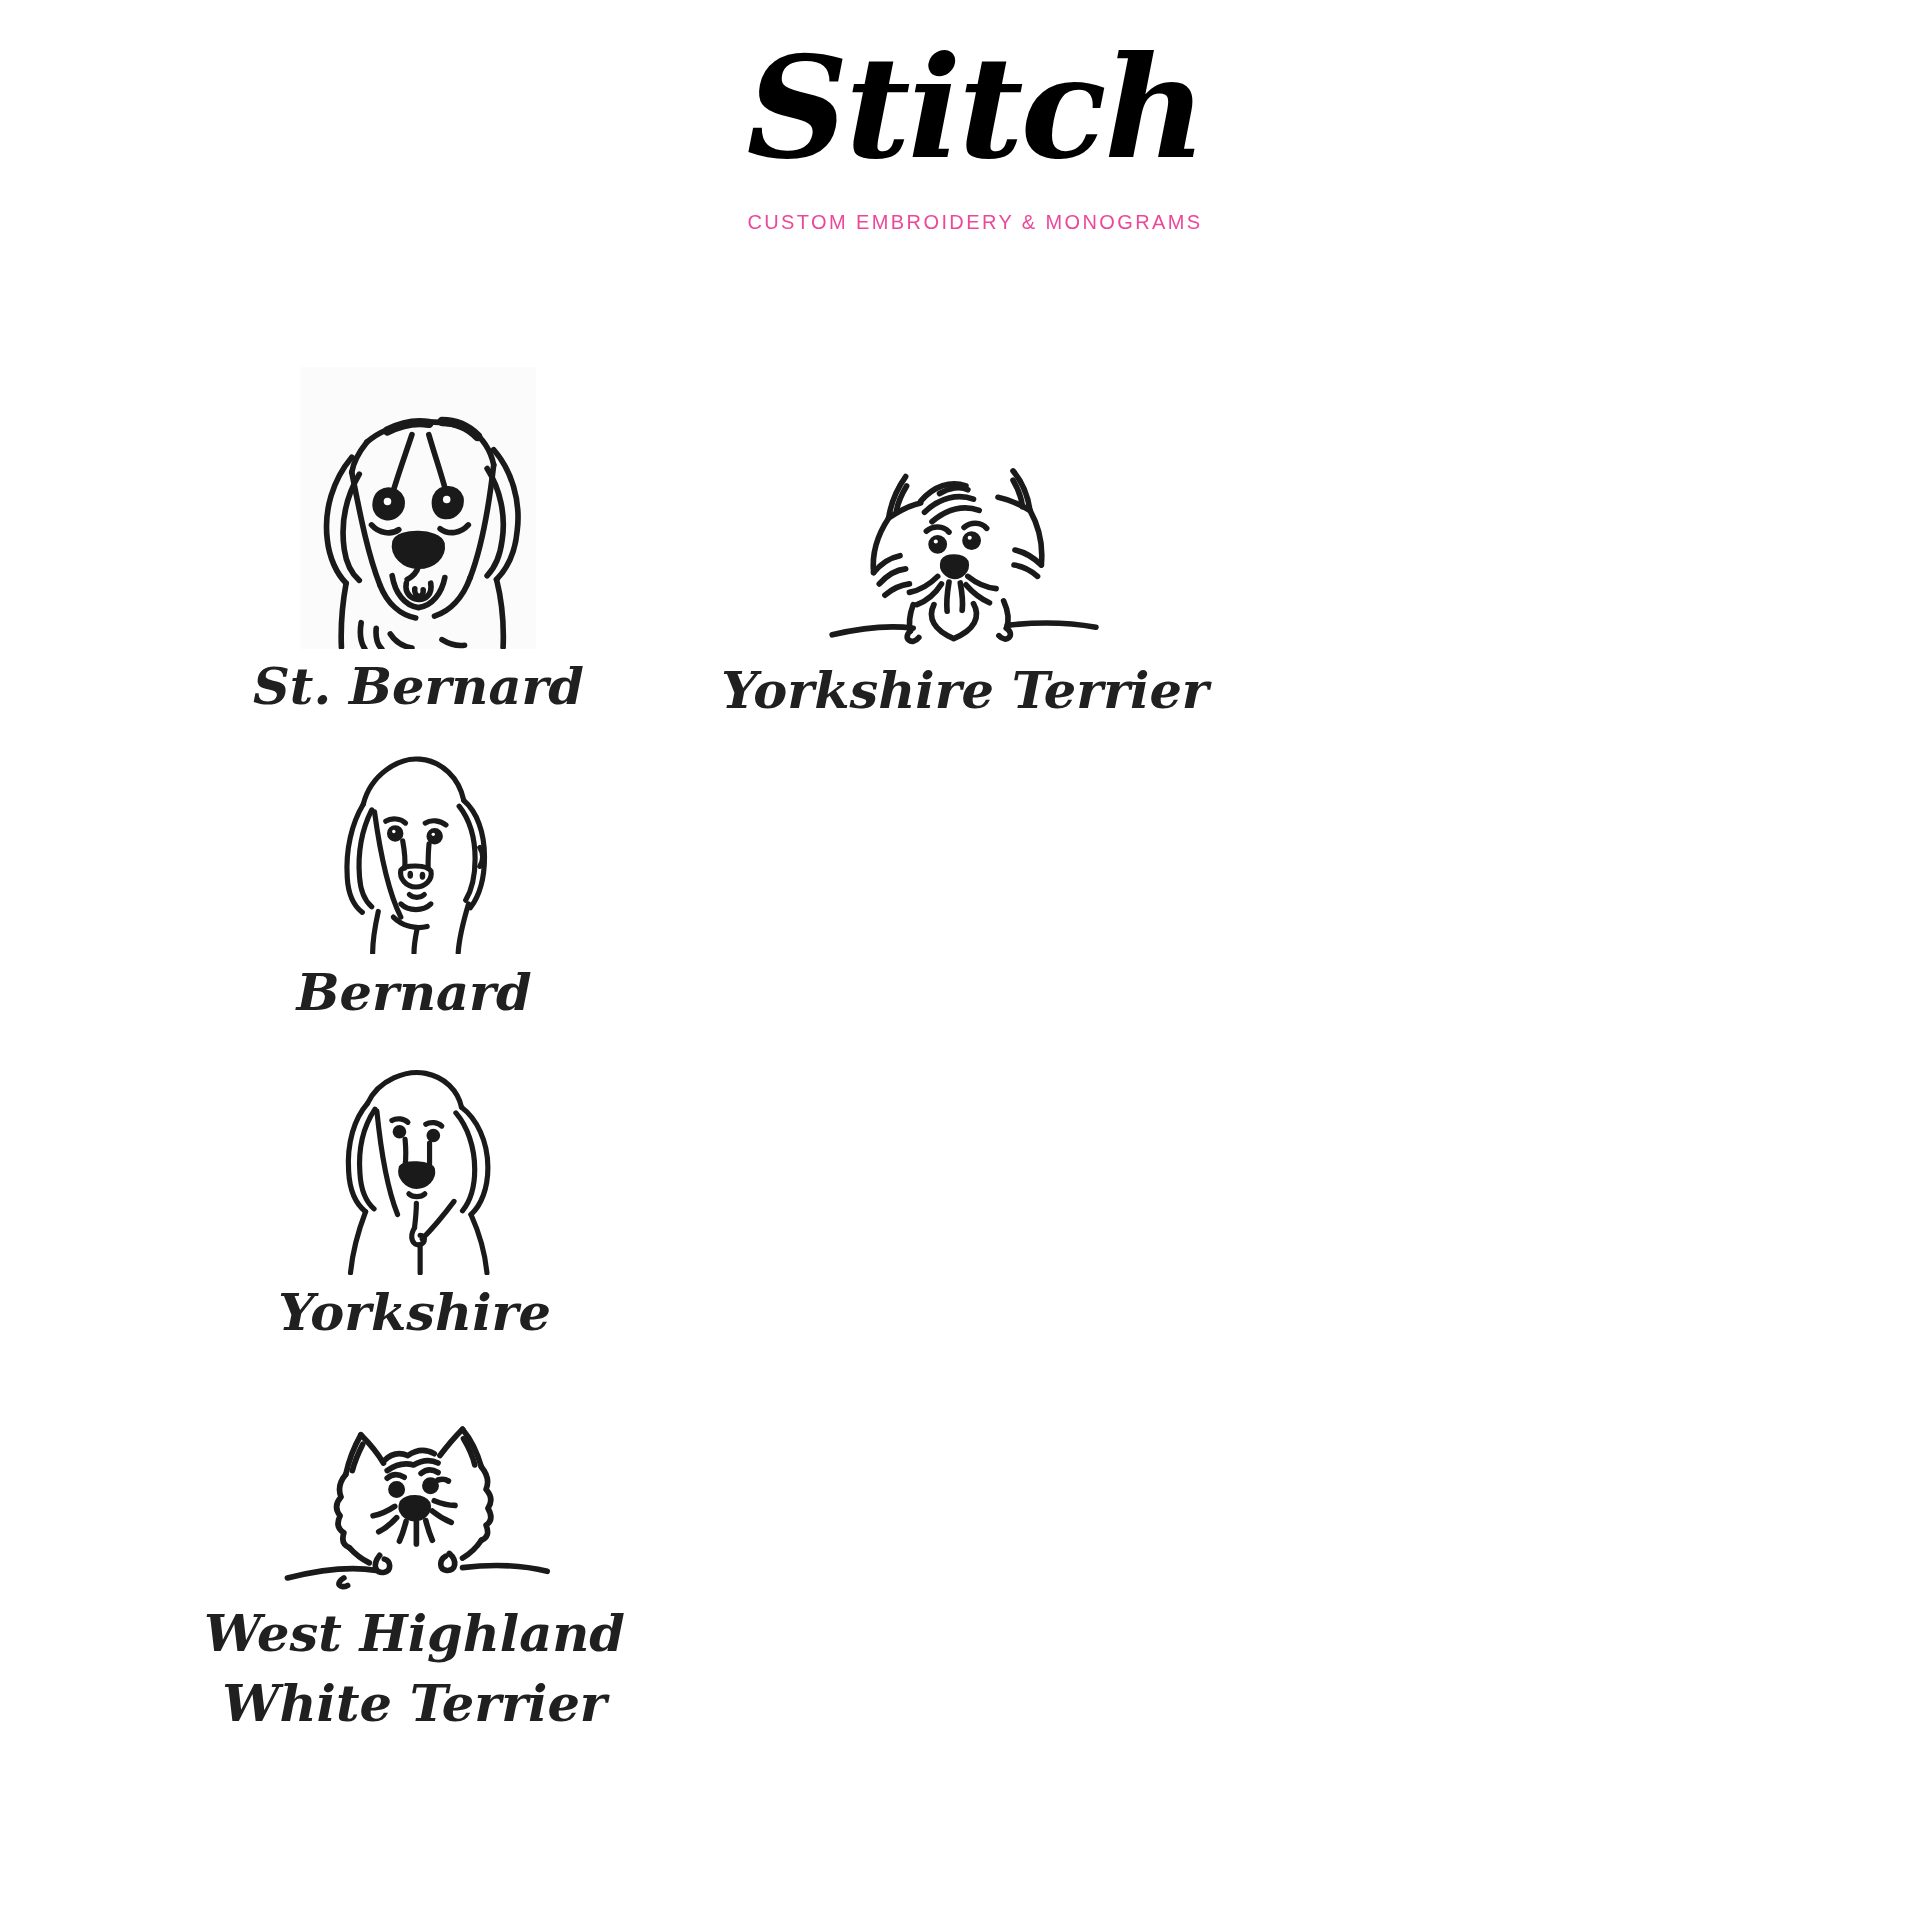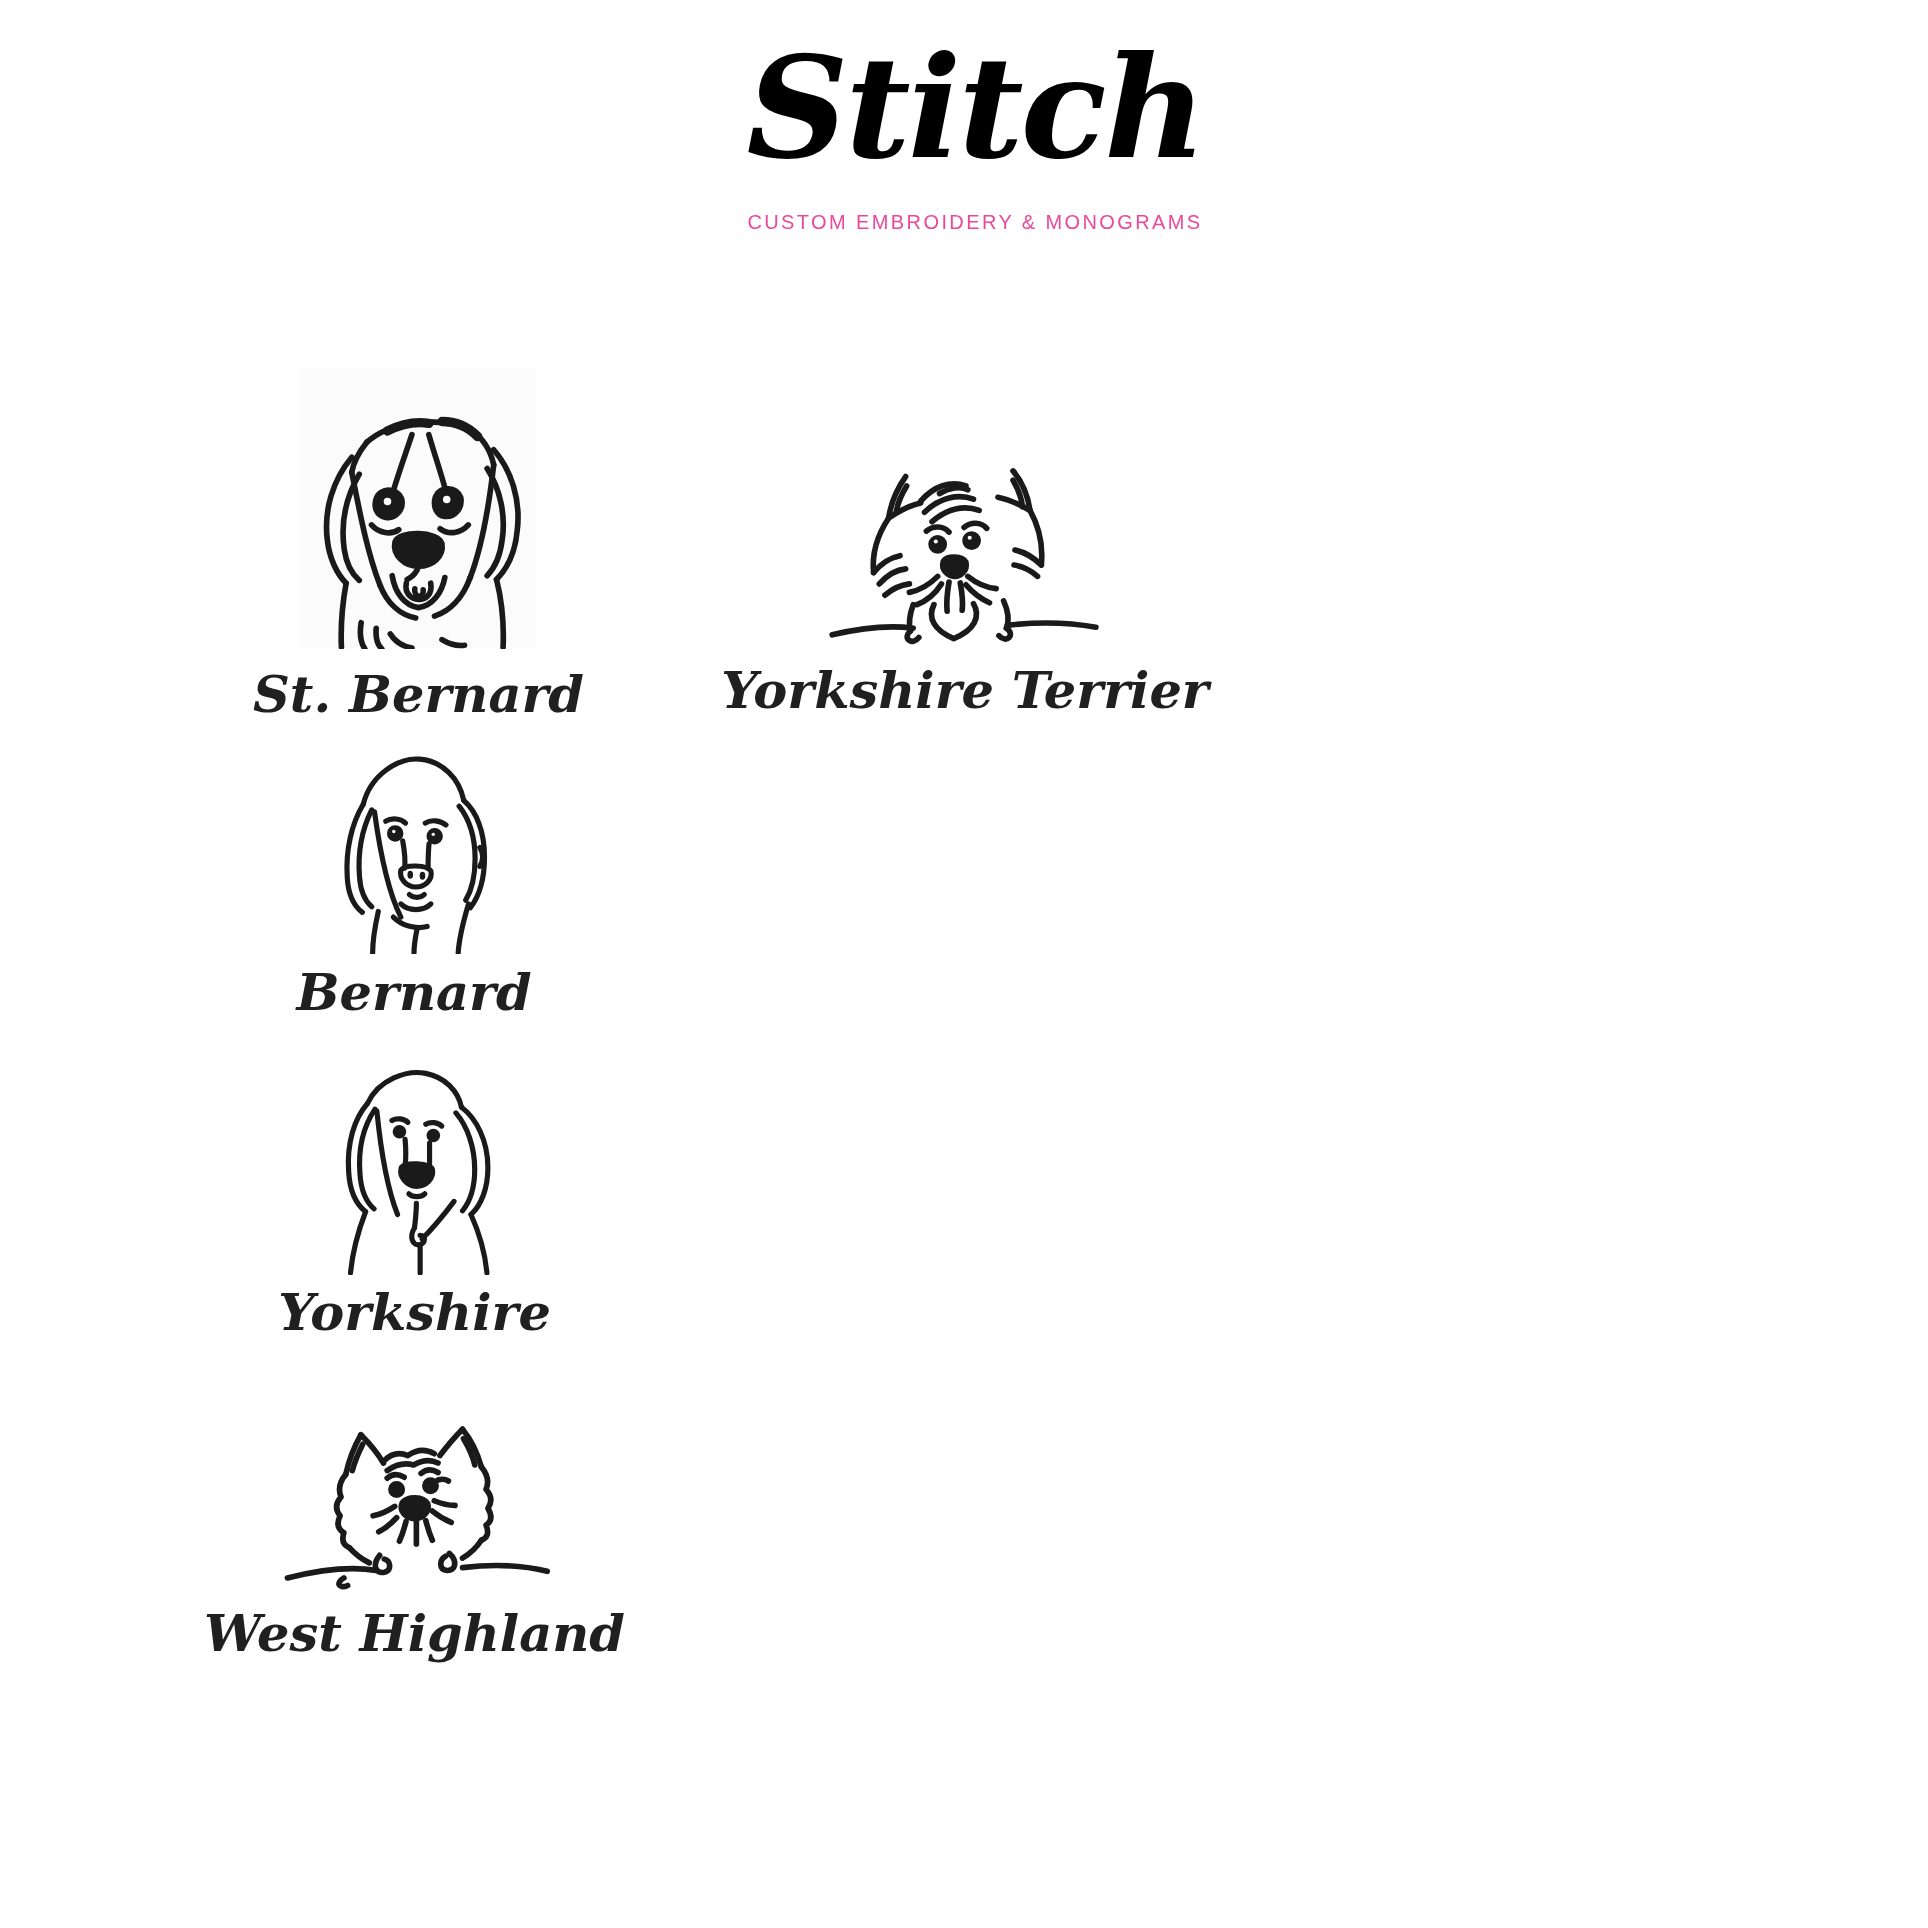--- a/index.html
+++ b/index.html
@@ -40,21 +40,21 @@
     left:50%;transform:translateX(-50%);
     font-family:"DejaVu Serif","Liberation Serif",serif;
     font-style:italic;font-weight:bold;
     font-size:51px;line-height:1.38;
     color:#202020;
     white-space:nowrap;
     text-align:center;
   }
   #item-st-bernard      {left:301px;  top:367px;  width:235px; height:377px;}
   #item-st-bernard svg  {background:#fbfbfb;}
-  #item-st-bernard .breed-label{top:292px;}
+  #item-st-bernard .breed-label{top:284px;}
   #item-yorkshire       {left:819px;  top:450px;  width:292px; height:301px;}
   #item-yorkshire .breed-label{top:205px;}
   #item-vizsla          {left:320px;  top:742px;  width:188px; height:301px;}
   #item-vizsla .breed-label{top:215px;}
   #item-weimaraner      {left:311px;  top:1060px; width:207px; height:311px;}
   #item-weimaraner .breed-label{top:217px;}
   #item-westie          {left:278px;  top:1412px; width:273px; height:358px;}
   #item-westie .breed-label{top:186px;}
   .ink{stroke:#1a1a1a;fill:none;stroke-linecap:round;stroke-linejoin:round;}
 </style>
@@ -241,17 +241,18 @@
         <path d="M216,136 Q208,148 196,155"></path>
         <path d="M108,152 C100,162 103,172 113,170 C121,168 120,158 113,156"></path>
         <path d="M182,150 C191,158 189,169 179,168 C171,167 171,157 178,153"></path>
         <path d="M10,176 C46,167 80,164 104,168"></path>
         <path d="M70,176 C60,182 66,188 74,184"></path>
         <path d="M196,165 C230,161 262,163 286,169"></path>
       </g>
     </svg>
     <div class="breed-label">
       <span style="display:block;">West Highland</span>
+      <span style="display:block;">White Terrier</span>
     </div>
   </div>
 
 </div>
 
 
 </body></html>

